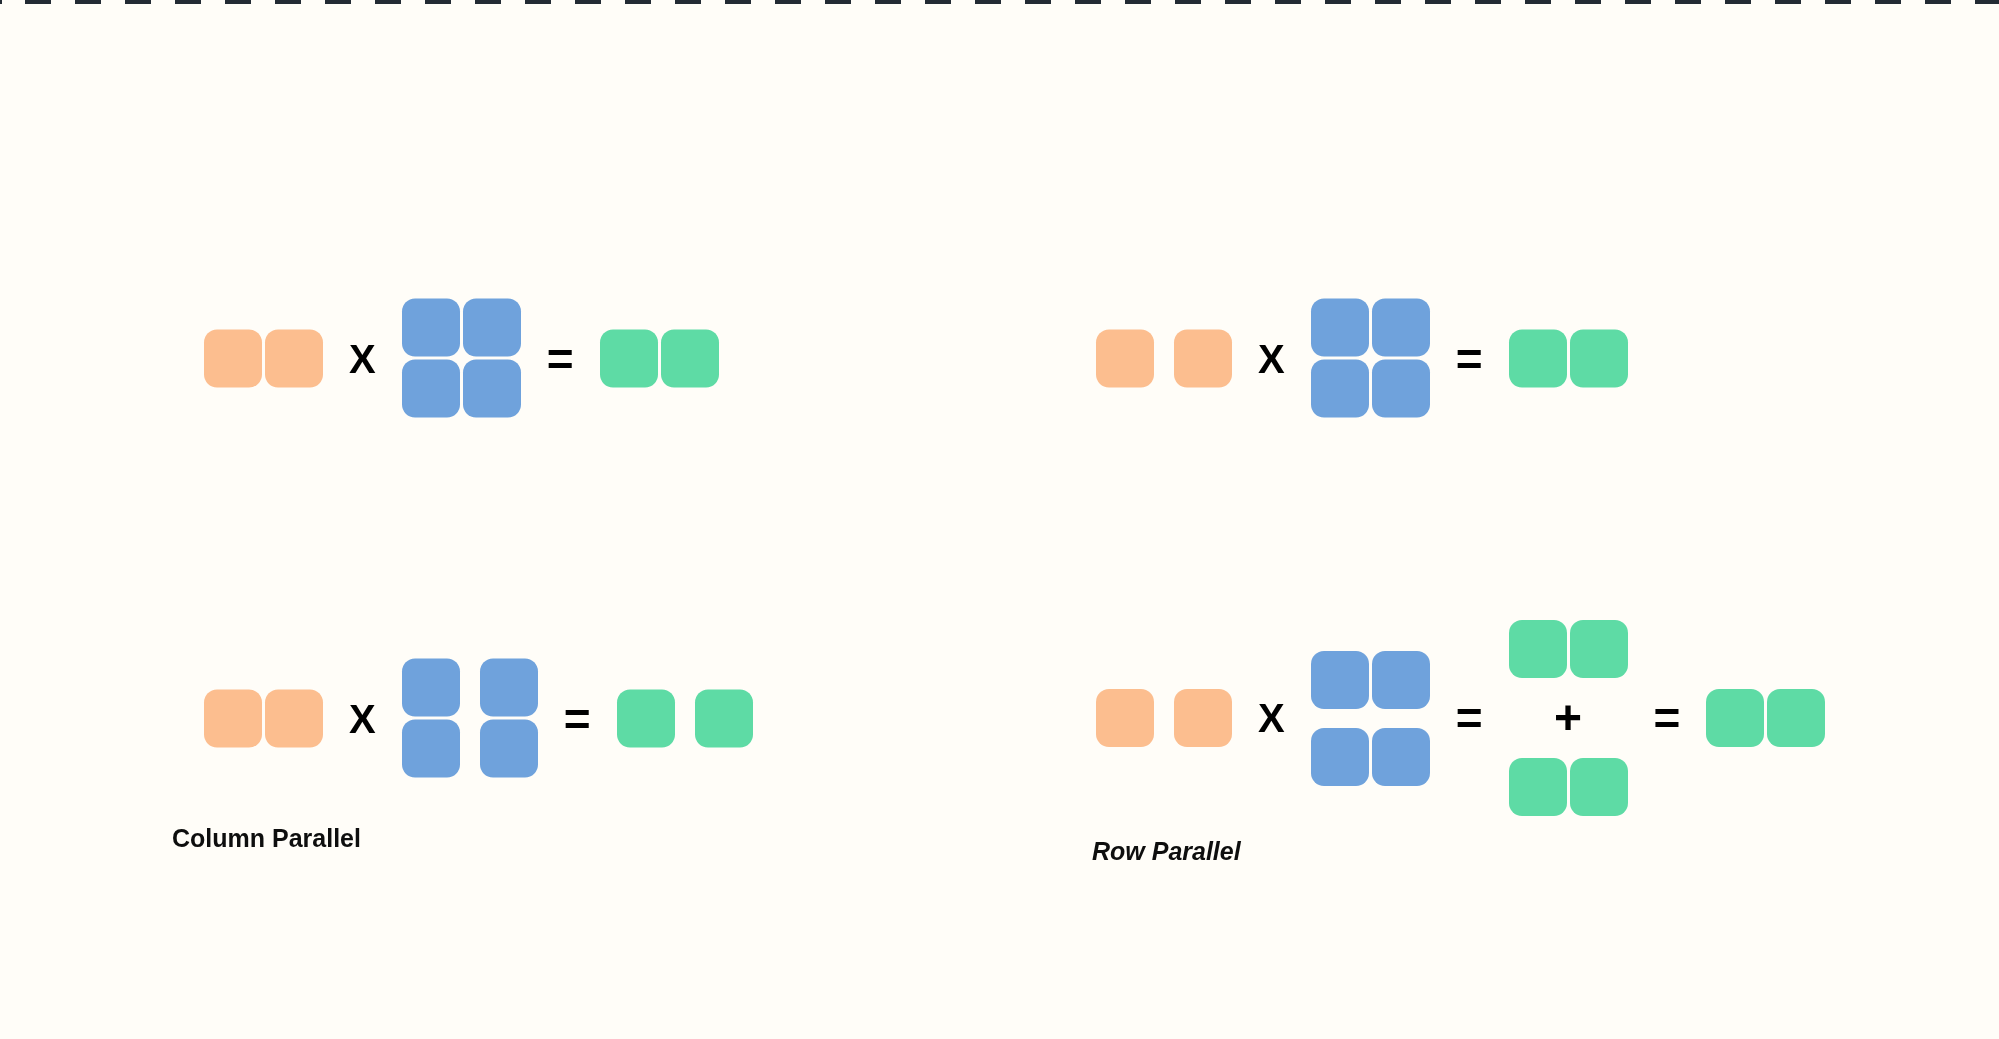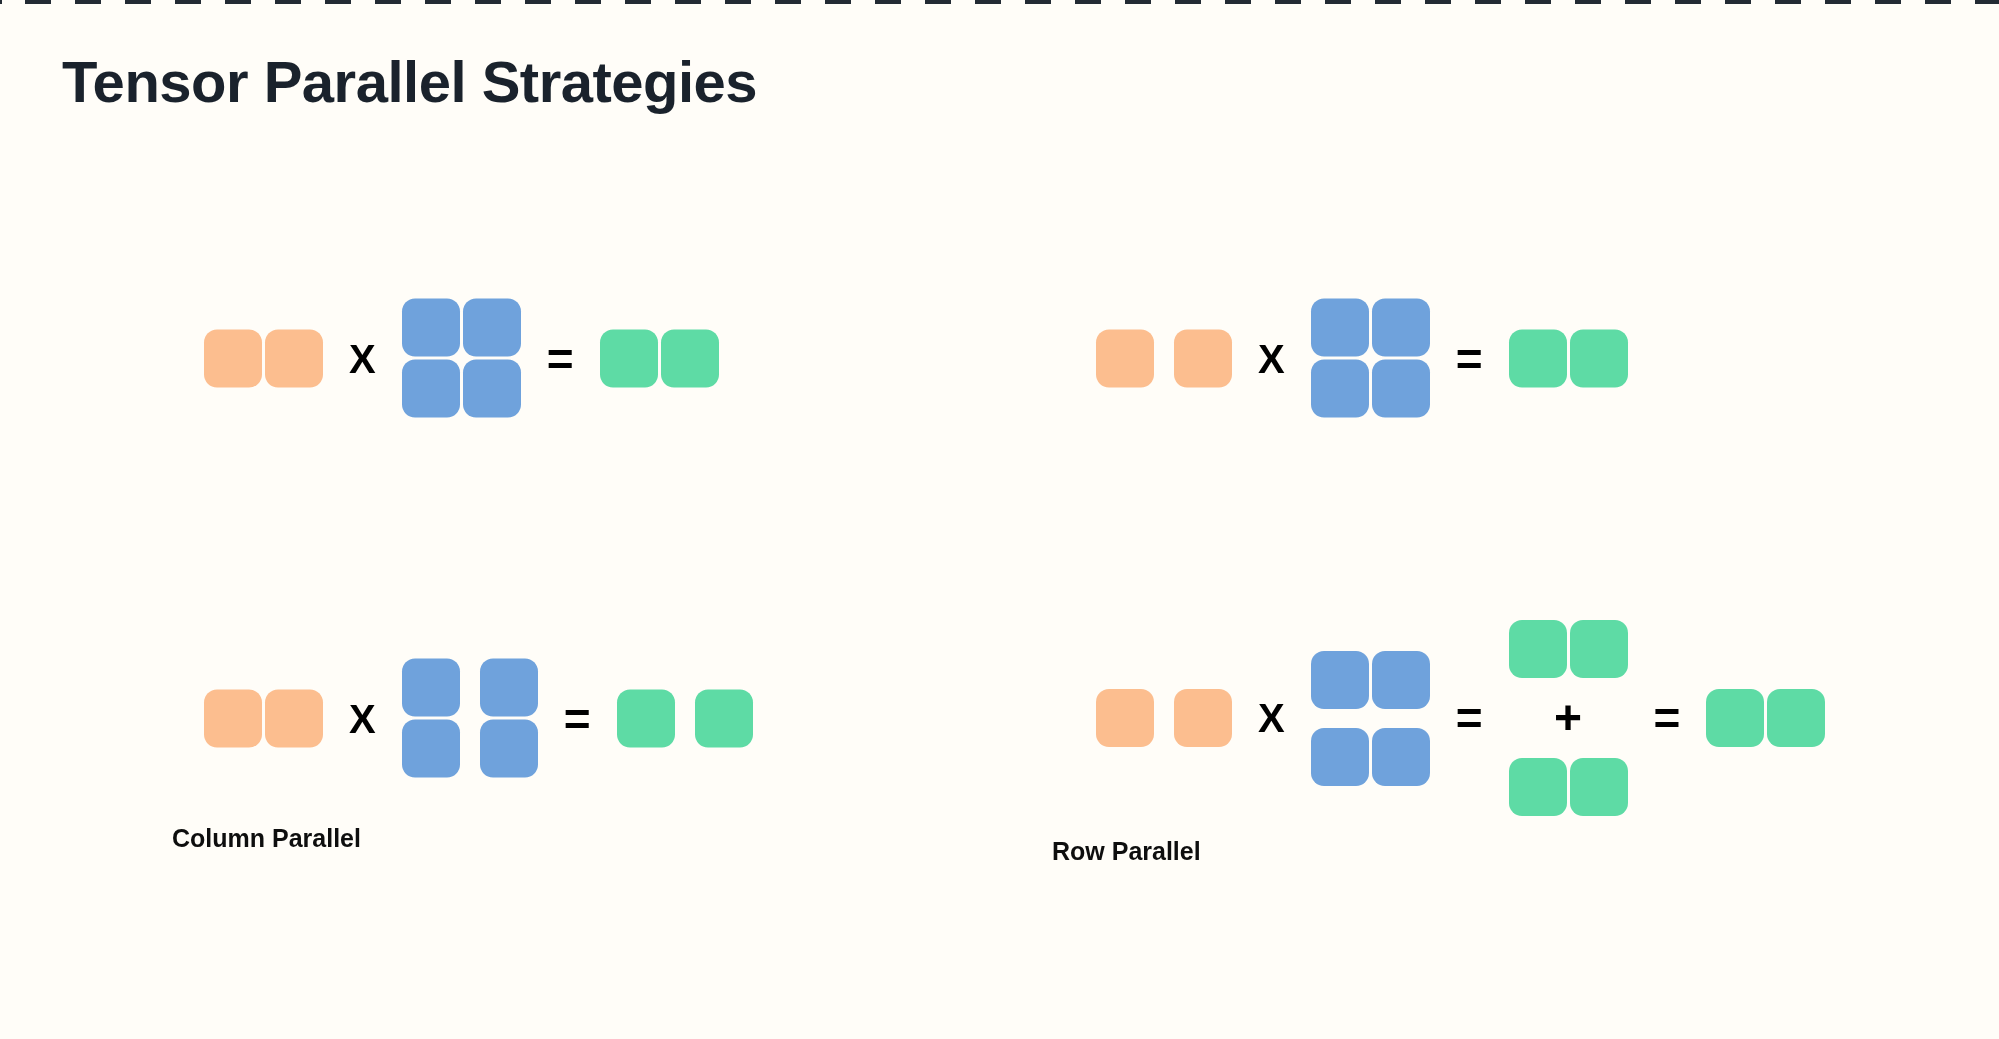--- a/index.html
+++ b/index.html
@@ -66,29 +66,28 @@
     gap: 16px;
   }
   .diagram-label {
     position: absolute;
     font-size: 25px;
     font-weight: 700;
     color: #0e0e0e;
     white-space: nowrap;
   }
   .label-column-parallel { left: 172px;  top: 824px; }
-  .label-row-parallel    { left: 1052px; top: 837px; }
+  .label-row-parallel    { left: 1092px; top: 837px; font-style: italic; }
 </style>
 </head>
 <body>
 
 <div class="slide" style="background: rgb(255, 253, 248);">
   <div class="top-strip" style="--dash: #232b34;"></div>
 
-  <h1 class="page-title" style="color: rgb(26, 34, 44);">Tensor Parallel Strategies</h1>
 
   <div id="diagram-layer">
       <div class="diagram" style="left: 204px; top: 358px;">
         <div class="matrix" style="grid-template-columns: repeat(2, 58px); gap: 3px;">
           <div class="cell" style="background: rgb(252, 190, 143);"></div>
           <div class="cell" style="background: rgb(252, 190, 143);"></div>
         </div>
         <span class="op op-multiply" style="color: rgb(0, 0, 0);">X</span>
         <div class="matrix" style="grid-template-columns: repeat(2, 58px); gap: 3px;">
           <div class="cell" style="background: rgb(111, 162, 220);"></div>

